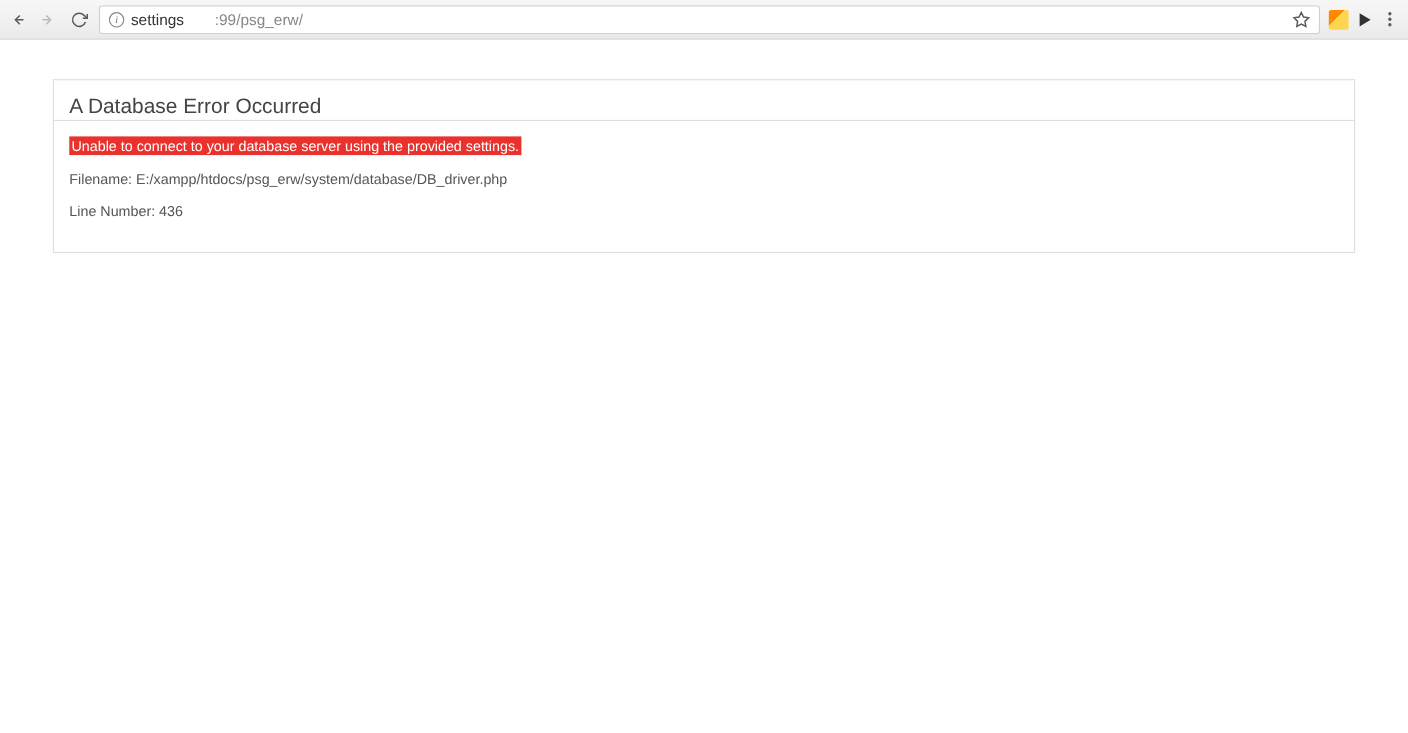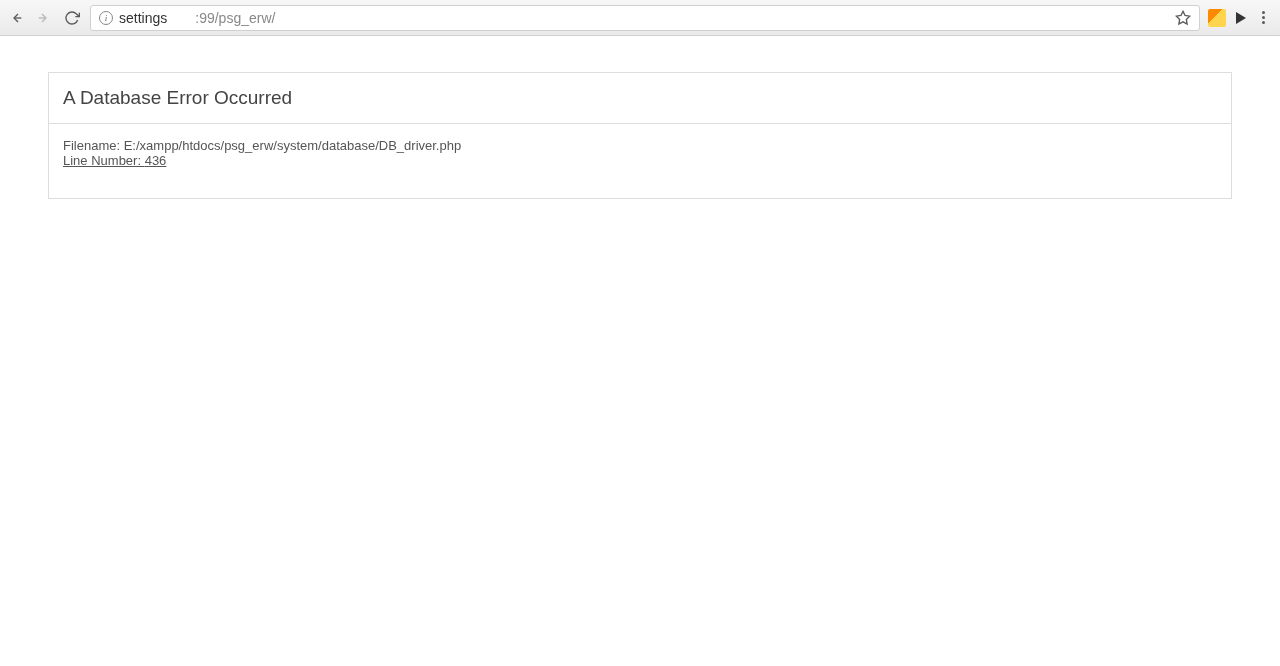--- a/index.html
+++ b/index.html
@@ -121,21 +121,21 @@
     }
     
     .page-body {
       padding: 36px 48px;
     }
     .error-box {
       border: 1px solid #ddd;
       background: #fff;
     }
     .error-header {
-      padding: 14px 14px 14px 14px;
+      padding: 14px 14px 0 14px;
       border-bottom: 1px solid #ddd;
     }
     .error-title {
       font-size: 19px;
       font-weight: 400;
       color: #444;
     }
     .error-content {
       padding: 14px;
     }
@@ -143,24 +143,24 @@
       display: inline-block;
       background: #e9322d;
       color: #fff;
       font-size: 13px;
       padding: 1px 2px;
       margin-bottom: 14px;
     }
     .error-line {
       font-size: 13px;
       color: #555;
+      margin-bottom: 14px;
     }
     .error-line:last-child {
       margin-bottom: 16px;
-      text-decoration: underline;
     }
   </style>
 </head>
 <body>
 
 <div class="browser-chrome">
   <div class="nav-arrow">
     <svg width="16" height="16" viewBox="0 0 24 24" fill="none" stroke="currentColor" stroke-width="2">
         <polyline points="15 18 9 12 15 6"></polyline>
         <line x1="9" y1="12" x2="20" y2="12"></line>
@@ -199,20 +199,23 @@
     </div>
   </div>
 </div>
 
 <div class="page-body">
   <div class="error-box">
     <div class="error-header">
       <h1 class="error-title">A Database Error Occurred</h1>
     </div>
     <div class="error-content">
+      <div>
+        <span class="error-highlight">Unable to connect to your database server using the provided settings.</span>
+      </div>
       <p class="error-line">
         <span>Filename: </span><span>E:/xampp/htdocs/psg_erw/system/database/DB_driver.php</span>
       </p>
       <p class="error-line">
         <span>Line Number: </span><span>436</span>
       </p>
     </div>
   </div>
 </div>
 

